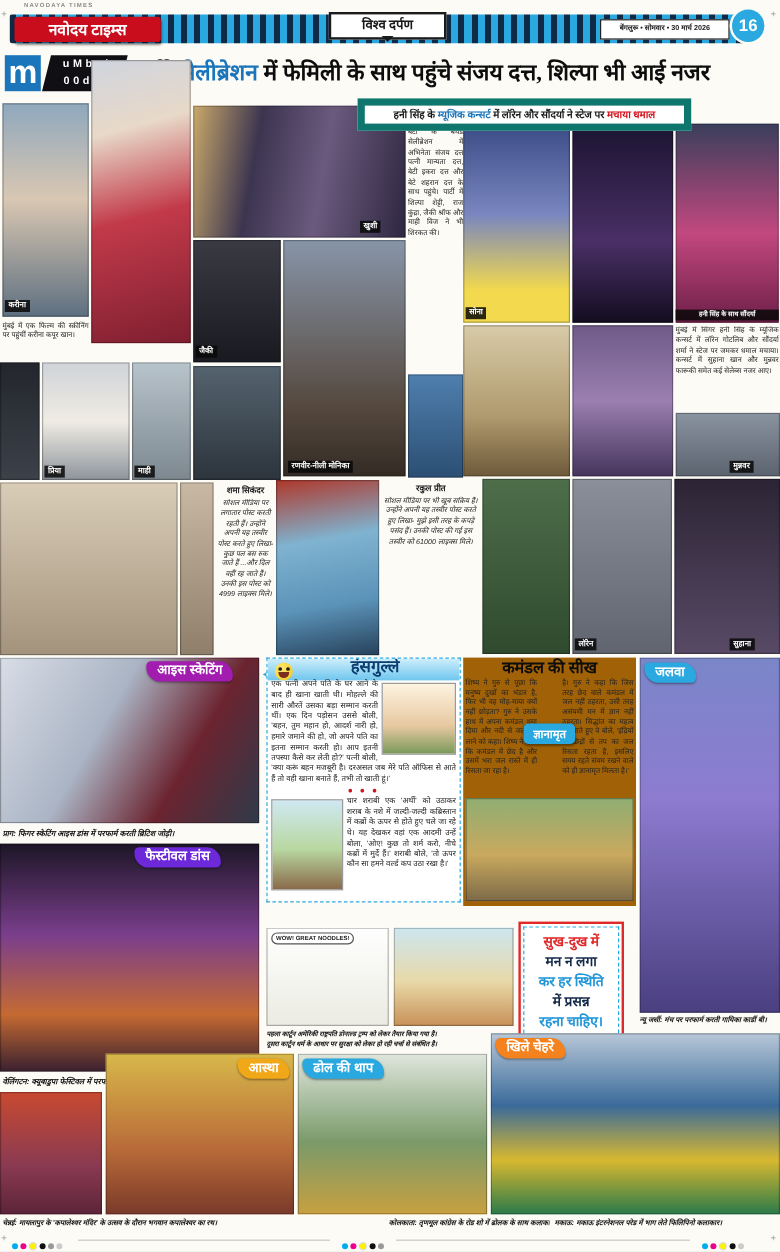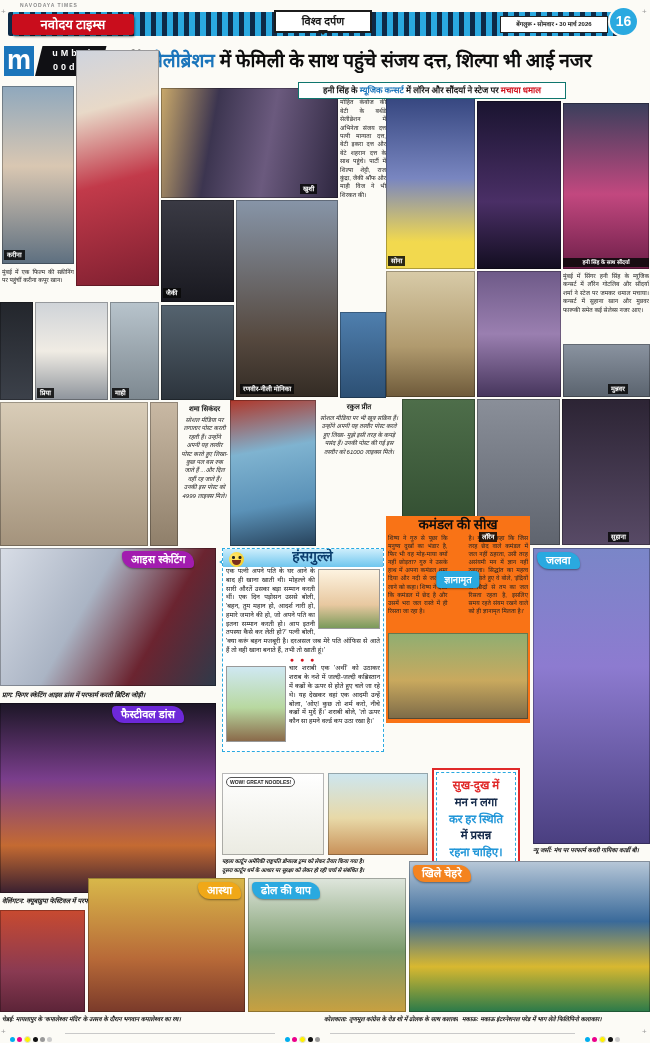--- a/index.html
+++ b/index.html
@@ -36,21 +36,21 @@
   
   .logo-m{position:absolute;left:4px;top:46px;width:30px;height:30px;background:#1b75bb;color:#fff;
           font-weight:bold;font-size:27px;text-align:center;line-height:28px;}
   .logo-sk{position:absolute;left:35px;top:46px;width:64px;height:30px;background:#101014;
            transform:skewX(-14deg);transform-origin:bottom;}
   .logo-sk span{display:block;transform:skewX(14deg);color:#fff;font-weight:bold;font-size:9px;
            letter-spacing:3px;line-height:14px;text-align:center;}
   
   .h1{position:absolute;left:112px;top:47px;width:537px;font-family:"Liberation Serif",serif;
       font-weight:bold;font-size:19px;white-space:nowrap;overflow:hidden;color:#0d0d0d;}
-  .h2{position:absolute;left:298px;top:82px;width:266px;height:15px;background:#fff;border:1px solid #0f766e;
+  .h2{position:absolute;left:298px;top:82px;width:266px;height:15px;background:#fff;border:6px solid #0f766e;
       font-weight:bold;font-size:8.5px;text-align:center;line-height:15px;white-space:nowrap;overflow:hidden;z-index:4;
       font-family:"Liberation Serif",serif;}
   .blue{color:#1b75bb;} .redtx{color:#d1111c;}
   
   .jokes{position:absolute;left:222px;top:548px;width:162px;height:204px;background:#fff;
          border:1px dashed #2aa9e0;box-sizing:border-box;overflow:hidden;font-size:6.5px;line-height:1.35;
          text-align:justify;padding:0 3px;}
   .jokes-head{height:18px;margin:0 -3px;background:linear-gradient(180deg,#cdeefc,#6fc6ee);
          display:flex;align-items:flex-end;gap:4px;padding:0 6px;}
   .jokes-title{flex:1;text-align:center;font-weight:bold;font-size:14px;color:#0b3e6e;
@@ -58,21 +58,21 @@
   .smiley{width:15px;height:15px;background:radial-gradient(circle at 35% 35%,#ffe873,#f4c614);
           border-radius:50%;position:relative;flex:none;}
   .smiley::before{content:"";position:absolute;left:3px;top:4px;width:2.5px;height:2.5px;border-radius:50%;
           background:#222;box-shadow:6.5px 0 0 #222;}
   .smiley::after{content:"";position:absolute;left:3px;top:8px;width:9px;height:4.5px;
           border-radius:0 0 9px 9px;background:#7a2e1d;}
   .joke-img{border:1px solid #999;float:right;width:60px;height:58px;margin:2px 0 2px 3px;}
   .joke-img2{border:1px solid #999;float:left;width:58px;height:74px;margin:2px 3px 2px 0;}
   .dots{color:#d1111c;text-align:center;font-size:7px;letter-spacing:2px;line-height:1.4;}
   
-  .kam{position:absolute;left:386px;top:516px;width:144px;height:207px;background:#f97316;overflow:hidden;}
+  .kam{position:absolute;left:386px;top:548px;width:144px;height:207px;background:#a16207;overflow:hidden;}
   .kam-title{font-weight:bold;font-size:13.5px;text-align:center;line-height:17px;color:#0d0d0d;
          font-family:"Liberation Serif",serif;}
   .kam-cols{position:relative;display:flex;gap:21px;padding:1px 2px;height:96px;overflow:hidden;}
   .kam-col{flex:1;font-size:6px;line-height:1.35;text-align:justify;color:#222;}
   .kam-badge{position:absolute;left:50%;top:38px;transform:translateX(-50%);background:#2aa9e0;color:#fff;
          font-weight:bold;font-size:9.5px;padding:2px 8px;border-radius:4px;box-shadow:0 1px 2px rgba(0,0,0,.4);}
   .kam-illus{margin:2px;height:86px;box-shadow:0 0 0 1px rgba(0,0,0,.3) inset;}
   
   .xband{position:absolute;left:222px;top:755px;width:308px;height:15px;background:#0a0a0a;display:flex;
          align-items:center;gap:4px;padding:0 4px;box-sizing:border-box;}

